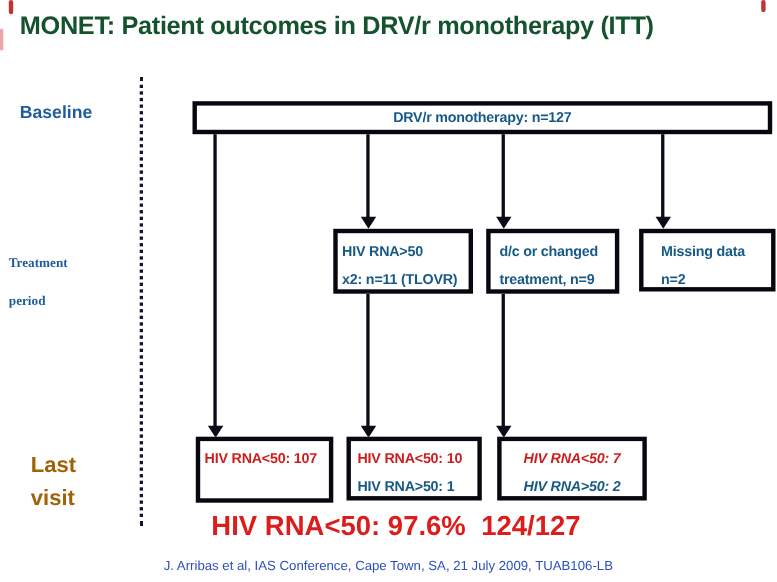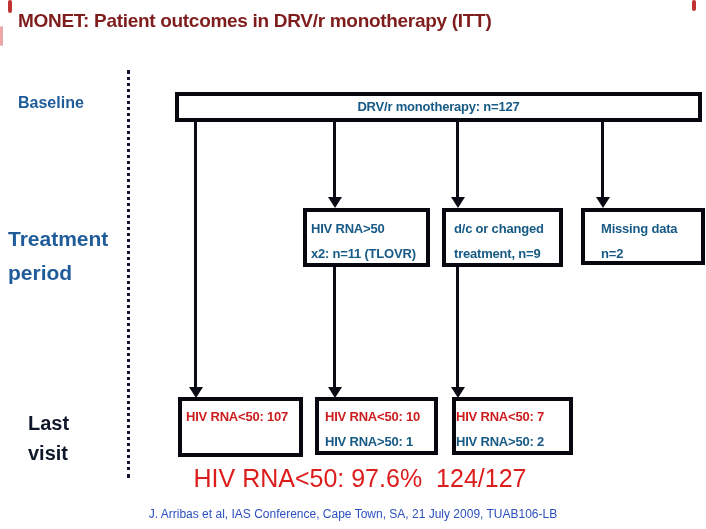--- a/index.html
+++ b/index.html
@@ -5,58 +5,58 @@
   html,body{margin:0;padding:0;background:#ffffff;}
   .slide{
     position:relative;
     width:706px;height:529px;
     background:#ffffff;
     font-family:"Liberation Sans", sans-serif;
     overflow:hidden;
   }
   .title{
     position:absolute;left:18px;top:10px;width:672px;
-    font-size:19px;font-weight:bold;color:#7f1d1d;
+    font-size:23px;font-weight:bold;color:#14532d;
     letter-spacing:-0.3px;white-space:nowrap;
   }
   .corner-tick{position:absolute;background:#C23434;border-radius:2px;}
   .corner-tick.left{left:8px;top:0;width:4px;height:13px;}
   .corner-tick.right{left:692px;top:0;width:4px;height:11px;}
   .corner-tick.left-faint{left:0;top:26px;width:3px;height:20px;background:#E9A7A7;}
 
   .dotted-line{
     position:absolute;left:127px;top:70px;height:408px;width:0;
     border-left:3px dotted #141432;
   }
 
   .stage-label{position:absolute;font-weight:bold;color:#1F5C99;}
   .stage-label.baseline{left:18px;top:94px;font-size:16px;}
-  .stage-label.treatment{left:8px;top:222px;font-size:21px;line-height:34px;}
-  .stage-label.last{left:28px;top:408px;font-size:20px;line-height:30px;color:#0f172a;}
+  .stage-label.treatment{left:8px;top:222px;font-size:12px;line-height:34px;font-family:Liberation Serif, serif;}
+  .stage-label.last{left:28px;top:408px;font-size:20px;line-height:30px;color:#a16207;}
 
   .node{
     position:absolute;background:#ffffff;
     border:4px solid #07070F;box-sizing:border-box;
     font-size:13px;font-weight:bold;color:#175A85;
     letter-spacing:-0.2px;line-height:25px;margin-left:40px;
   }
   .node .box-line{display:block;white-space:nowrap;}
   .line-red{color:#CC1E1E;}
   .line-blue{color:#175A85;}
 
   .top-box{left:135px;top:92px;width:527px;height:30px;
     text-align:center;line-height:22px;}
 
   .m1{left:263px;top:208px;width:127px;height:59px;padding:4px 0 0 4px;}
   .m2{left:402px;top:208px;width:121px;height:59px;padding:4px 0 0 8px;}
   .m3{left:541px;top:208px;width:124px;height:57px;padding:4px 0 16px 16px;}
 
   .b1{left:138px;top:397px;width:125px;height:60px;padding:3px 0 0 4px;}
   .b2{left:275px;top:397px;width:123px;height:58px;padding:3px 0 0 6px;}
-  .b3{left:412px;top:397px;width:121px;height:58px;padding:3px 0 0 0;}
+  .b3{left:412px;top:397px;width:136px;height:58px;padding:3px 0 0 20px;font-style:italic;}
 
   .vline{position:absolute;width:3px;background:#0B0B16;}
   .vA{left:194px;top:122px;height:266px;}
   .vB{left:333px;top:122px;height:76px;}
   .vC{left:456px;top:122px;height:76px;}
   .vD{left:601px;top:122px;height:76px;}
   .vE{left:333px;top:267px;height:121px;}
   .vF{left:456px;top:267px;height:121px;}
 
   .arrow-down{
@@ -67,21 +67,21 @@
   }
   .aA{left:189px;top:387px;}
   .aB{left:328px;top:197px;}
   .aC{left:451px;top:197px;}
   .aD{left:596px;top:197px;}
   .aE{left:328px;top:387px;}
   .aF{left:451px;top:387px;}
 
   .summary{
     position:absolute;left:130px;top:464px;width:460px;
-    text-align:center;font-size:25px;font-weight:normal;color:#DD1C1C;
+    text-align:center;font-size:25px;font-weight:bold;color:#DD1C1C;
     white-space:nowrap;
   }
   .summary .frac{margin-left:14px;}
 
   .footer{
     position:absolute;left:0;top:507px;width:706px;
     text-align:center;font-size:12px;color:#2B50BE;
   }
 </style>
 </head>

